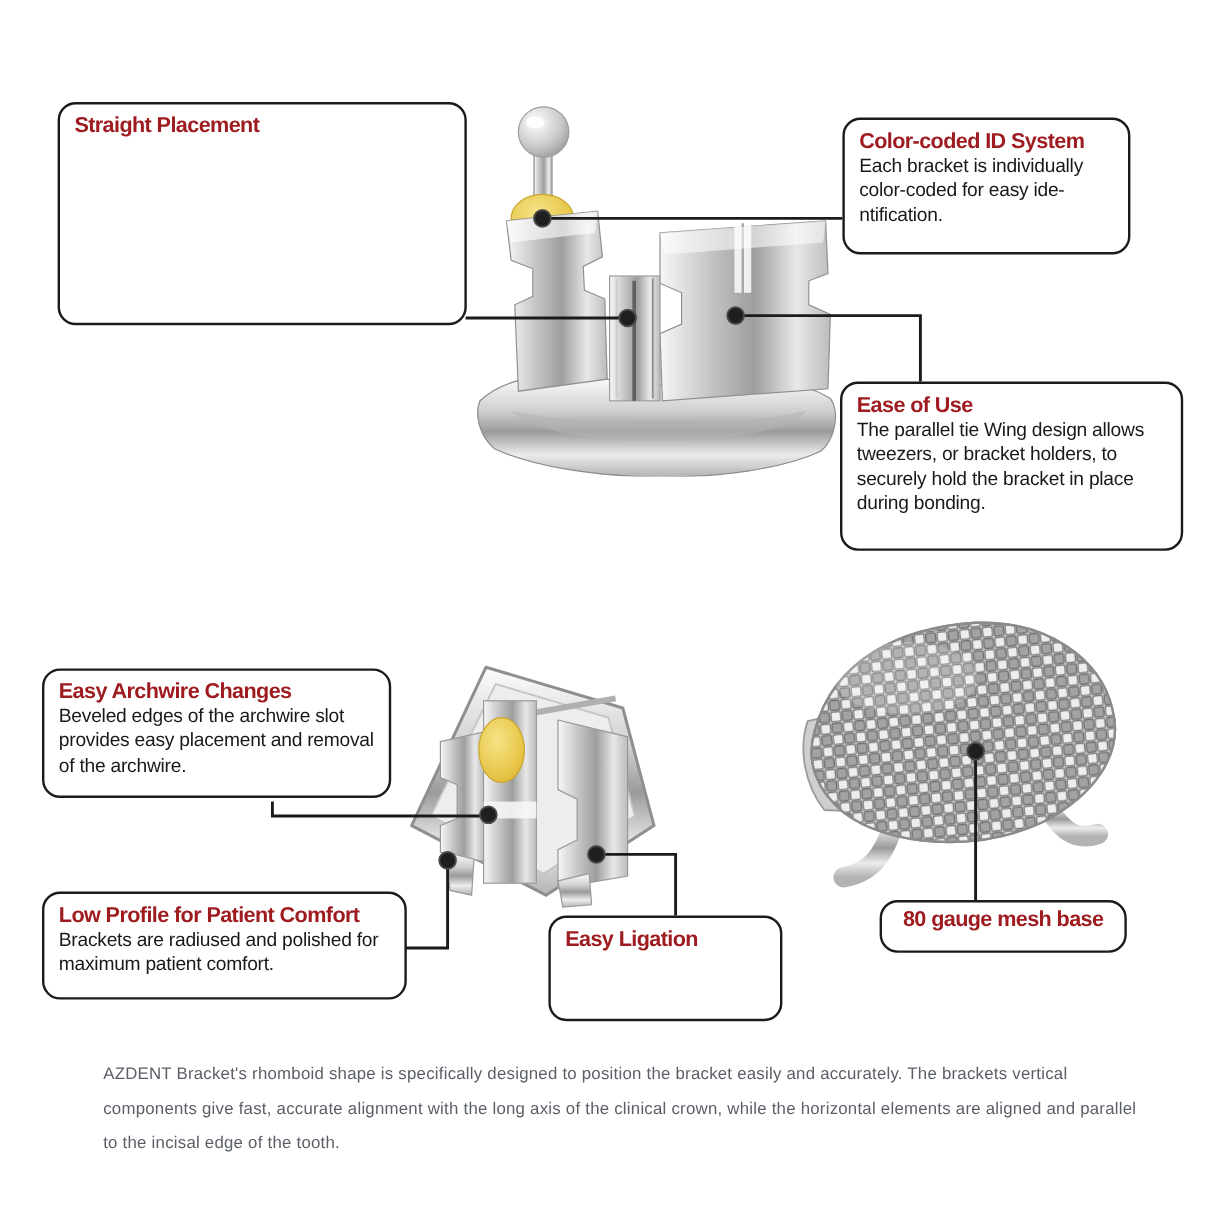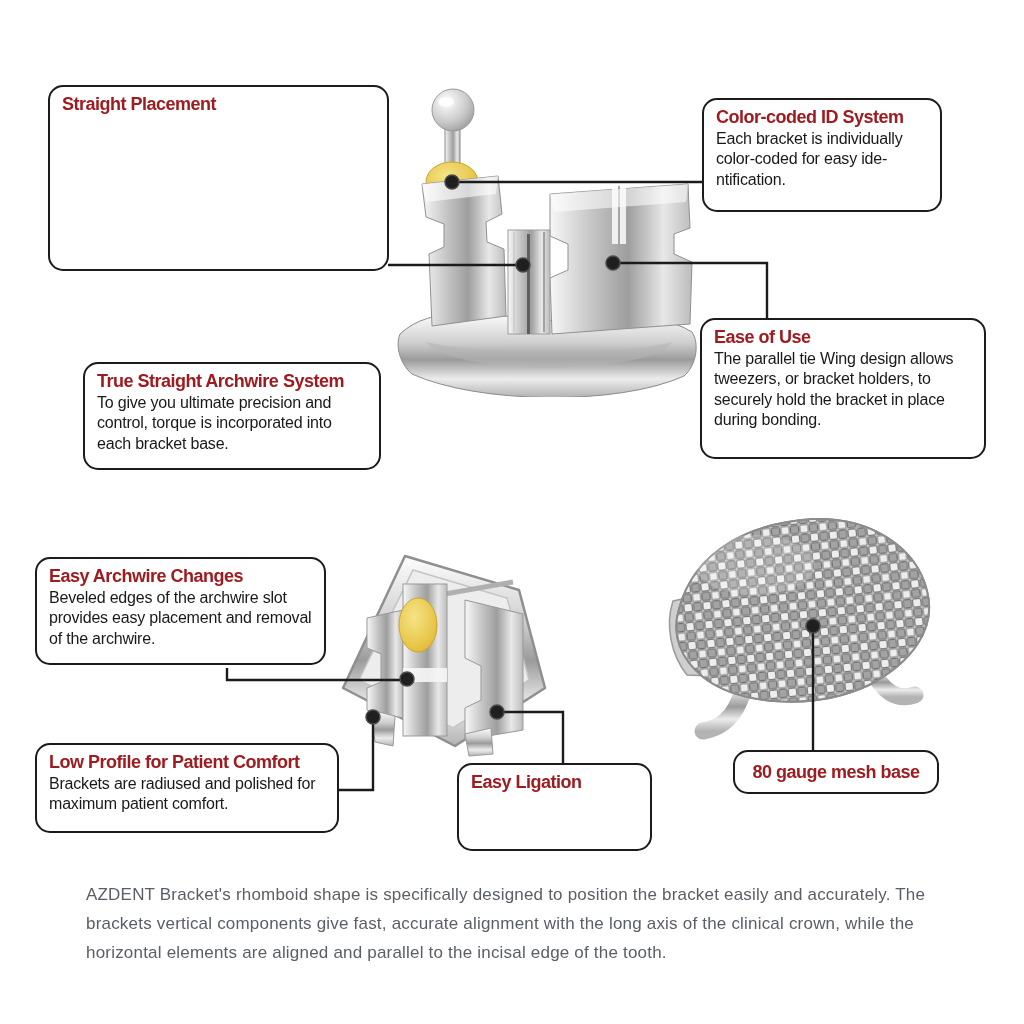--- a/index.html
+++ b/index.html
@@ -26,27 +26,27 @@
     color:var(--body_text,#191919);
     font-size:16px;letter-spacing:-0.2px;line-height:1.28;
   }
   #co1{left:48px;top:85px;width:341px;min-height:186px}
   #co2{left:702px;top:98px;width:240px;min-height:114px}
   #co3{left:700px;top:318px;width:286px;min-height:141px}
   #co4{left:83px;top:362px;width:298px;min-height:108px}
   #co5{left:35px;top:557px;width:291px;min-height:108px}
   #co6{left:35px;top:743px;width:304px;min-height:90px}
   #co7{left:457px;top:763px;width:195px;min-height:88px}
-  #co8{left:733px;top:750px;width:206px;min-height:44px;display:flex;align-items:center;justify-content:center;padding:4px 8px}
+  #co8{left:733px;top:750px;width:206px;min-height:44px;display:flex;align-items:flex-start;justify-content:center;padding:4px 8px}
   #co8 .t{margin:0;font-size:18px}
 
   #footer{
     position:absolute;left:86px;top:880px;width:876px;z-index:10;
     color:var(--footer_text,#5a5e66);
-    font-size:17px;line-height:29px;letter-spacing:0.2px;
+    font-size:14px;line-height:29px;letter-spacing:0.2px;
   }
 </style>
 </head>
 <body>
 
 <div class="layer">
 
   <div class="img-wrap" style="left:392px;top:82px;width:312px;height:315px">
     <svg width="312" height="315" viewBox="0 0 312 315">
       <defs>
@@ -173,24 +173,20 @@
   <div class="callout" id="co2">
     <div class="t">Color-coded ID System</div>
     <div class="b">Each bracket is individually color-coded for easy ide-ntification.</div>
   </div>
 
   <div class="callout" id="co3">
     <div class="t">Ease of Use</div>
     <div class="b">The parallel tie Wing design allows tweezers, or bracket holders, to securely hold the bracket in place during bonding.</div>
   </div>
 
-  <div class="callout" id="co4">
-    <div class="t">True Straight Archwire System</div>
-    <div class="b">To give you ultimate precision and control, torque is incorporated into each bracket base.</div>
-  </div>
 
   <div class="callout" id="co5">
     <div class="t">Easy Archwire Changes</div>
     <div class="b">Beveled edges of the archwire slot provides easy placement and removal of the archwire.</div>
   </div>
 
   <div class="callout" id="co6">
     <div class="t">Low Profile for Patient Comfort</div>
     <div class="b">Brackets are radiused and polished for maximum patient comfort.</div>
   </div>

